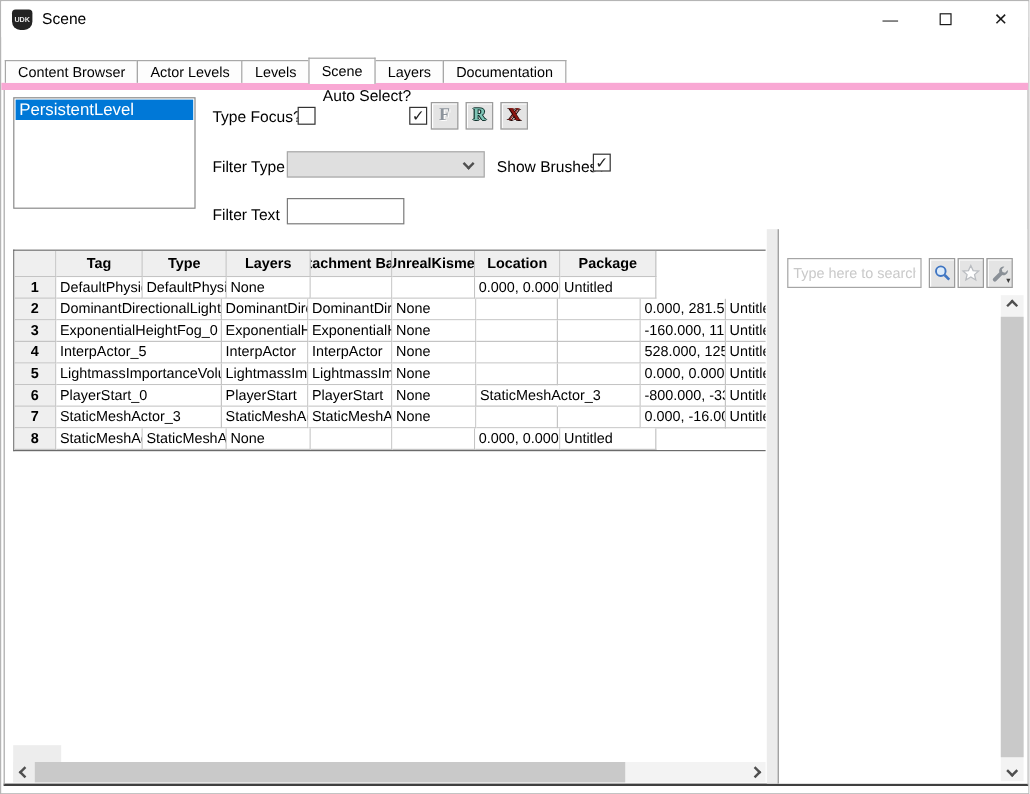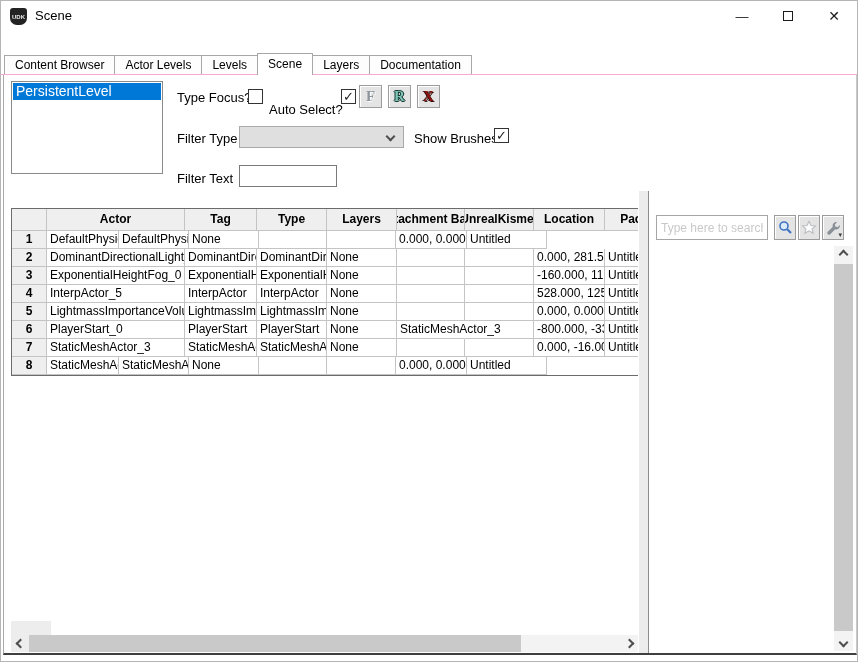--- a/index.html
+++ b/index.html
@@ -20,21 +20,21 @@
   .maxbox { width:10px; height:10px; border:1px solid #1a1a1a; }
   .wbtn.close { font-size:14px; }
 
   
   .menubar { position:absolute; left:0; top:30px; width:100%; height:23px; padding-left:9px;
              display:flex; align-items:center; }
   .menuitem { font-size:13px; color:#000; margin-right:19px; }
 
   
   .tabbar { position:absolute; left:0; top:53px; width:100%; height:21px;
-            display:flex; align-items:flex-end; padding-left:3px; border-bottom:1px solid #f9a8d4; }
+            display:flex; align-items:flex-end; padding-left:3px; border-bottom:6px solid #f9a8d4; }
   .tab { height:19px; line-height:18px; padding:0 10px; font-size:12px; color:#000;
          border:1px solid #a7a7a7; border-bottom:none; background:#fdfdfd; margin-right:-1px; }
   .tab.active { height:22px; line-height:20px; background:#fff; position:relative; z-index:2;
                 margin-bottom:-1px; }
 
   
   .pane-edge { position:absolute; left:2px; top:74px; width:854px; height:580px;
                border-left:1px solid #a8a8a8; border-right:1px solid #c9c9c9;
                border-bottom:2px solid #3f3f3f; pointer-events:none; }
 
@@ -144,21 +144,21 @@
   </div>
 
   <div class="pane-edge"></div>
 
   <div class="levellist">
     <div class="levelitem">PersistentLevel</div>
   </div>
 
   <span class="lbl" style="left:176px; top:89px;">Type Focus?</span>
   <span class="cb" style="left:247px; top:88px;"></span>
-  <span class="lbl" style="left:268px; top:101px;">Auto Select?</span>
+  <span class="lbl" style="left:268px; top:71px;">Auto Select?</span>
   <span class="cb checked" style="left:340px; top:88px;"></span>
   <div class="sqbtn" style="left:358px; top:84px;">
       <span class="f-letter">F</span>
     </div>
   <div class="sqbtn" style="left:387px; top:84px;">
       <span class="r-letter">R</span>
     </div>
   <div class="sqbtn" style="left:416px; top:84px;">
       <span class="x-letter">X</span>
     </div>
@@ -170,21 +170,20 @@
   </div>
   <span class="lbl" style="left:413px; top:130px;">Show Brushes?</span>
   <span class="cb checked" style="left:493px; top:127px;"></span>
 
   <span class="lbl" style="left:176px; top:170px;">Filter Text</span>
   <input class="txtinput" style="left: 238px; top: 164px; width: 98px; height: 22px;" value="">
 
   <div class="grid">
     <div class="ghead">
       <div class="gcell rnum"></div>
-      <div class="gcell c0">Actor</div>
       <div class="gcell c1">Tag</div>
       <div class="gcell c2">Type</div>
       <div class="gcell c3">Layers</div>
       <div class="gcell c4">Attachment Base</div>
       <div class="gcell c5">UnrealKismet</div>
       <div class="gcell c6">Location</div>
       <div class="gcell c7">Package</div>
     </div>
     <div>
         <div class="grow">

